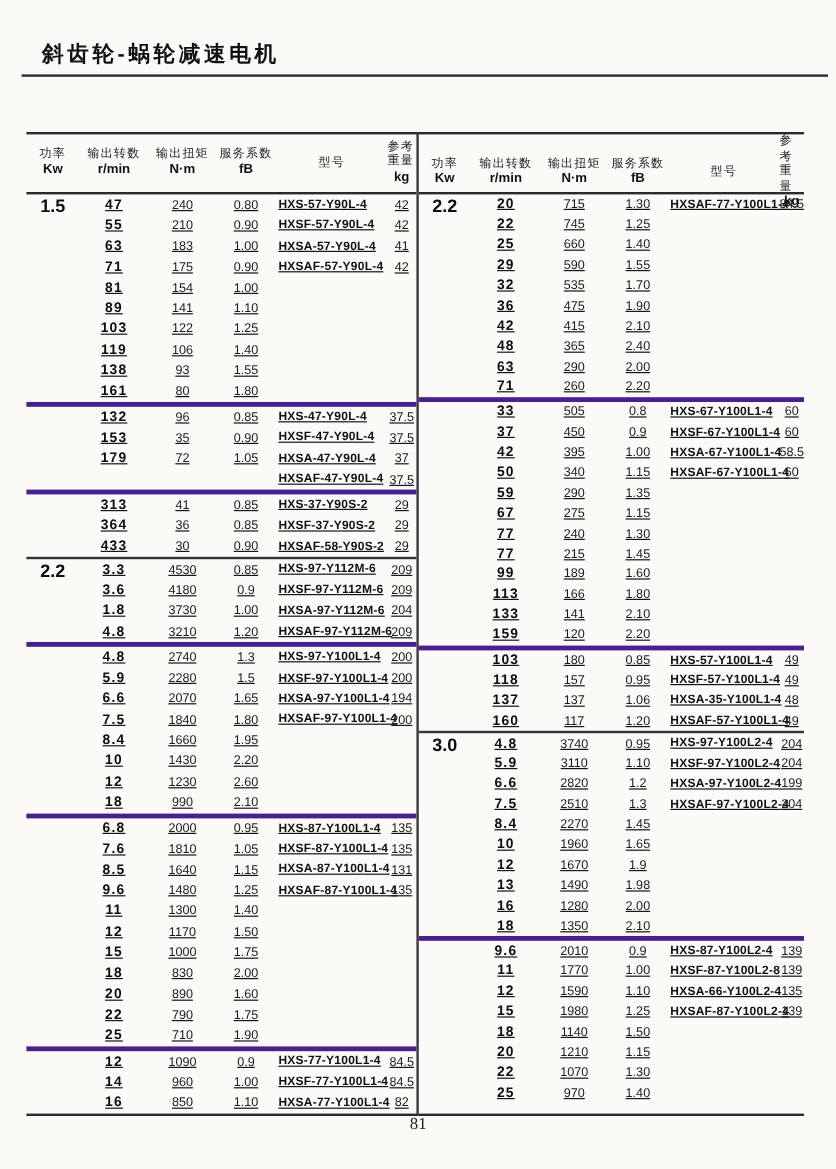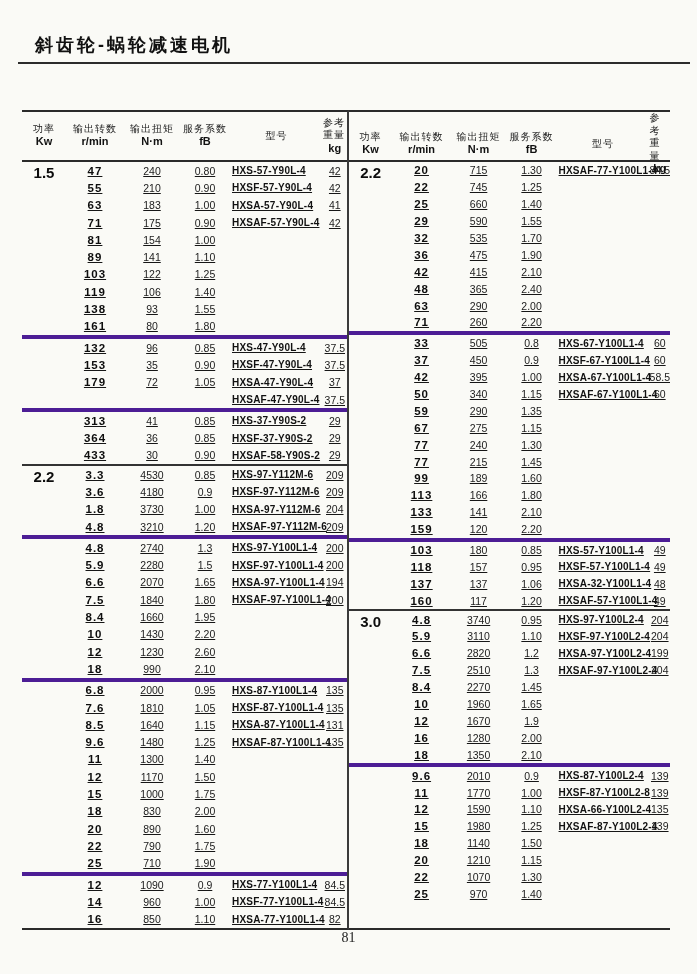--- a/index.html
+++ b/index.html
@@ -679,21 +679,21 @@
             <div class="cell c-torque">157</div>
             <div class="cell c-fb">0.95</div>
             <div class="cell c-model">HXSF-57-Y100L1-4</div>
             <div class="cell c-kg">49</div>
           </div>
           <div class="row">
             <div class="cell c-power"></div>
             <div class="cell c-rpm">137</div>
             <div class="cell c-torque">137</div>
             <div class="cell c-fb">1.06</div>
-            <div class="cell c-model">HXSA-32-Y100L1-4</div>
+            <div class="cell c-model">HXSA-35-Y100L1-4</div>
             <div class="cell c-kg">48</div>
           </div>
           <div class="row">
             <div class="cell c-power"></div>
             <div class="cell c-rpm">160</div>
             <div class="cell c-torque">117</div>
             <div class="cell c-fb">1.20</div>
             <div class="cell c-model">HXSAF-57-Y100L1-4</div>
             <div class="cell c-kg">49</div>
           </div>
@@ -748,20 +748,28 @@
             <div class="cell c-torque">1960</div>
             <div class="cell c-fb">1.65</div>
             <div class="cell c-model"></div>
             <div class="cell c-kg"></div>
           </div>
           <div class="row">
             <div class="cell c-power"></div>
             <div class="cell c-rpm">12</div>
             <div class="cell c-torque">1670</div>
             <div class="cell c-fb">1.9</div>
+            <div class="cell c-model"></div>
+            <div class="cell c-kg"></div>
+          </div>
+          <div class="row">
+            <div class="cell c-power"></div>
+            <div class="cell c-rpm">13</div>
+            <div class="cell c-torque">1490</div>
+            <div class="cell c-fb">1.98</div>
             <div class="cell c-model"></div>
             <div class="cell c-kg"></div>
           </div>
           <div class="row">
             <div class="cell c-power"></div>
             <div class="cell c-rpm">16</div>
             <div class="cell c-torque">1280</div>
             <div class="cell c-fb">2.00</div>
             <div class="cell c-model"></div>
             <div class="cell c-kg"></div>

